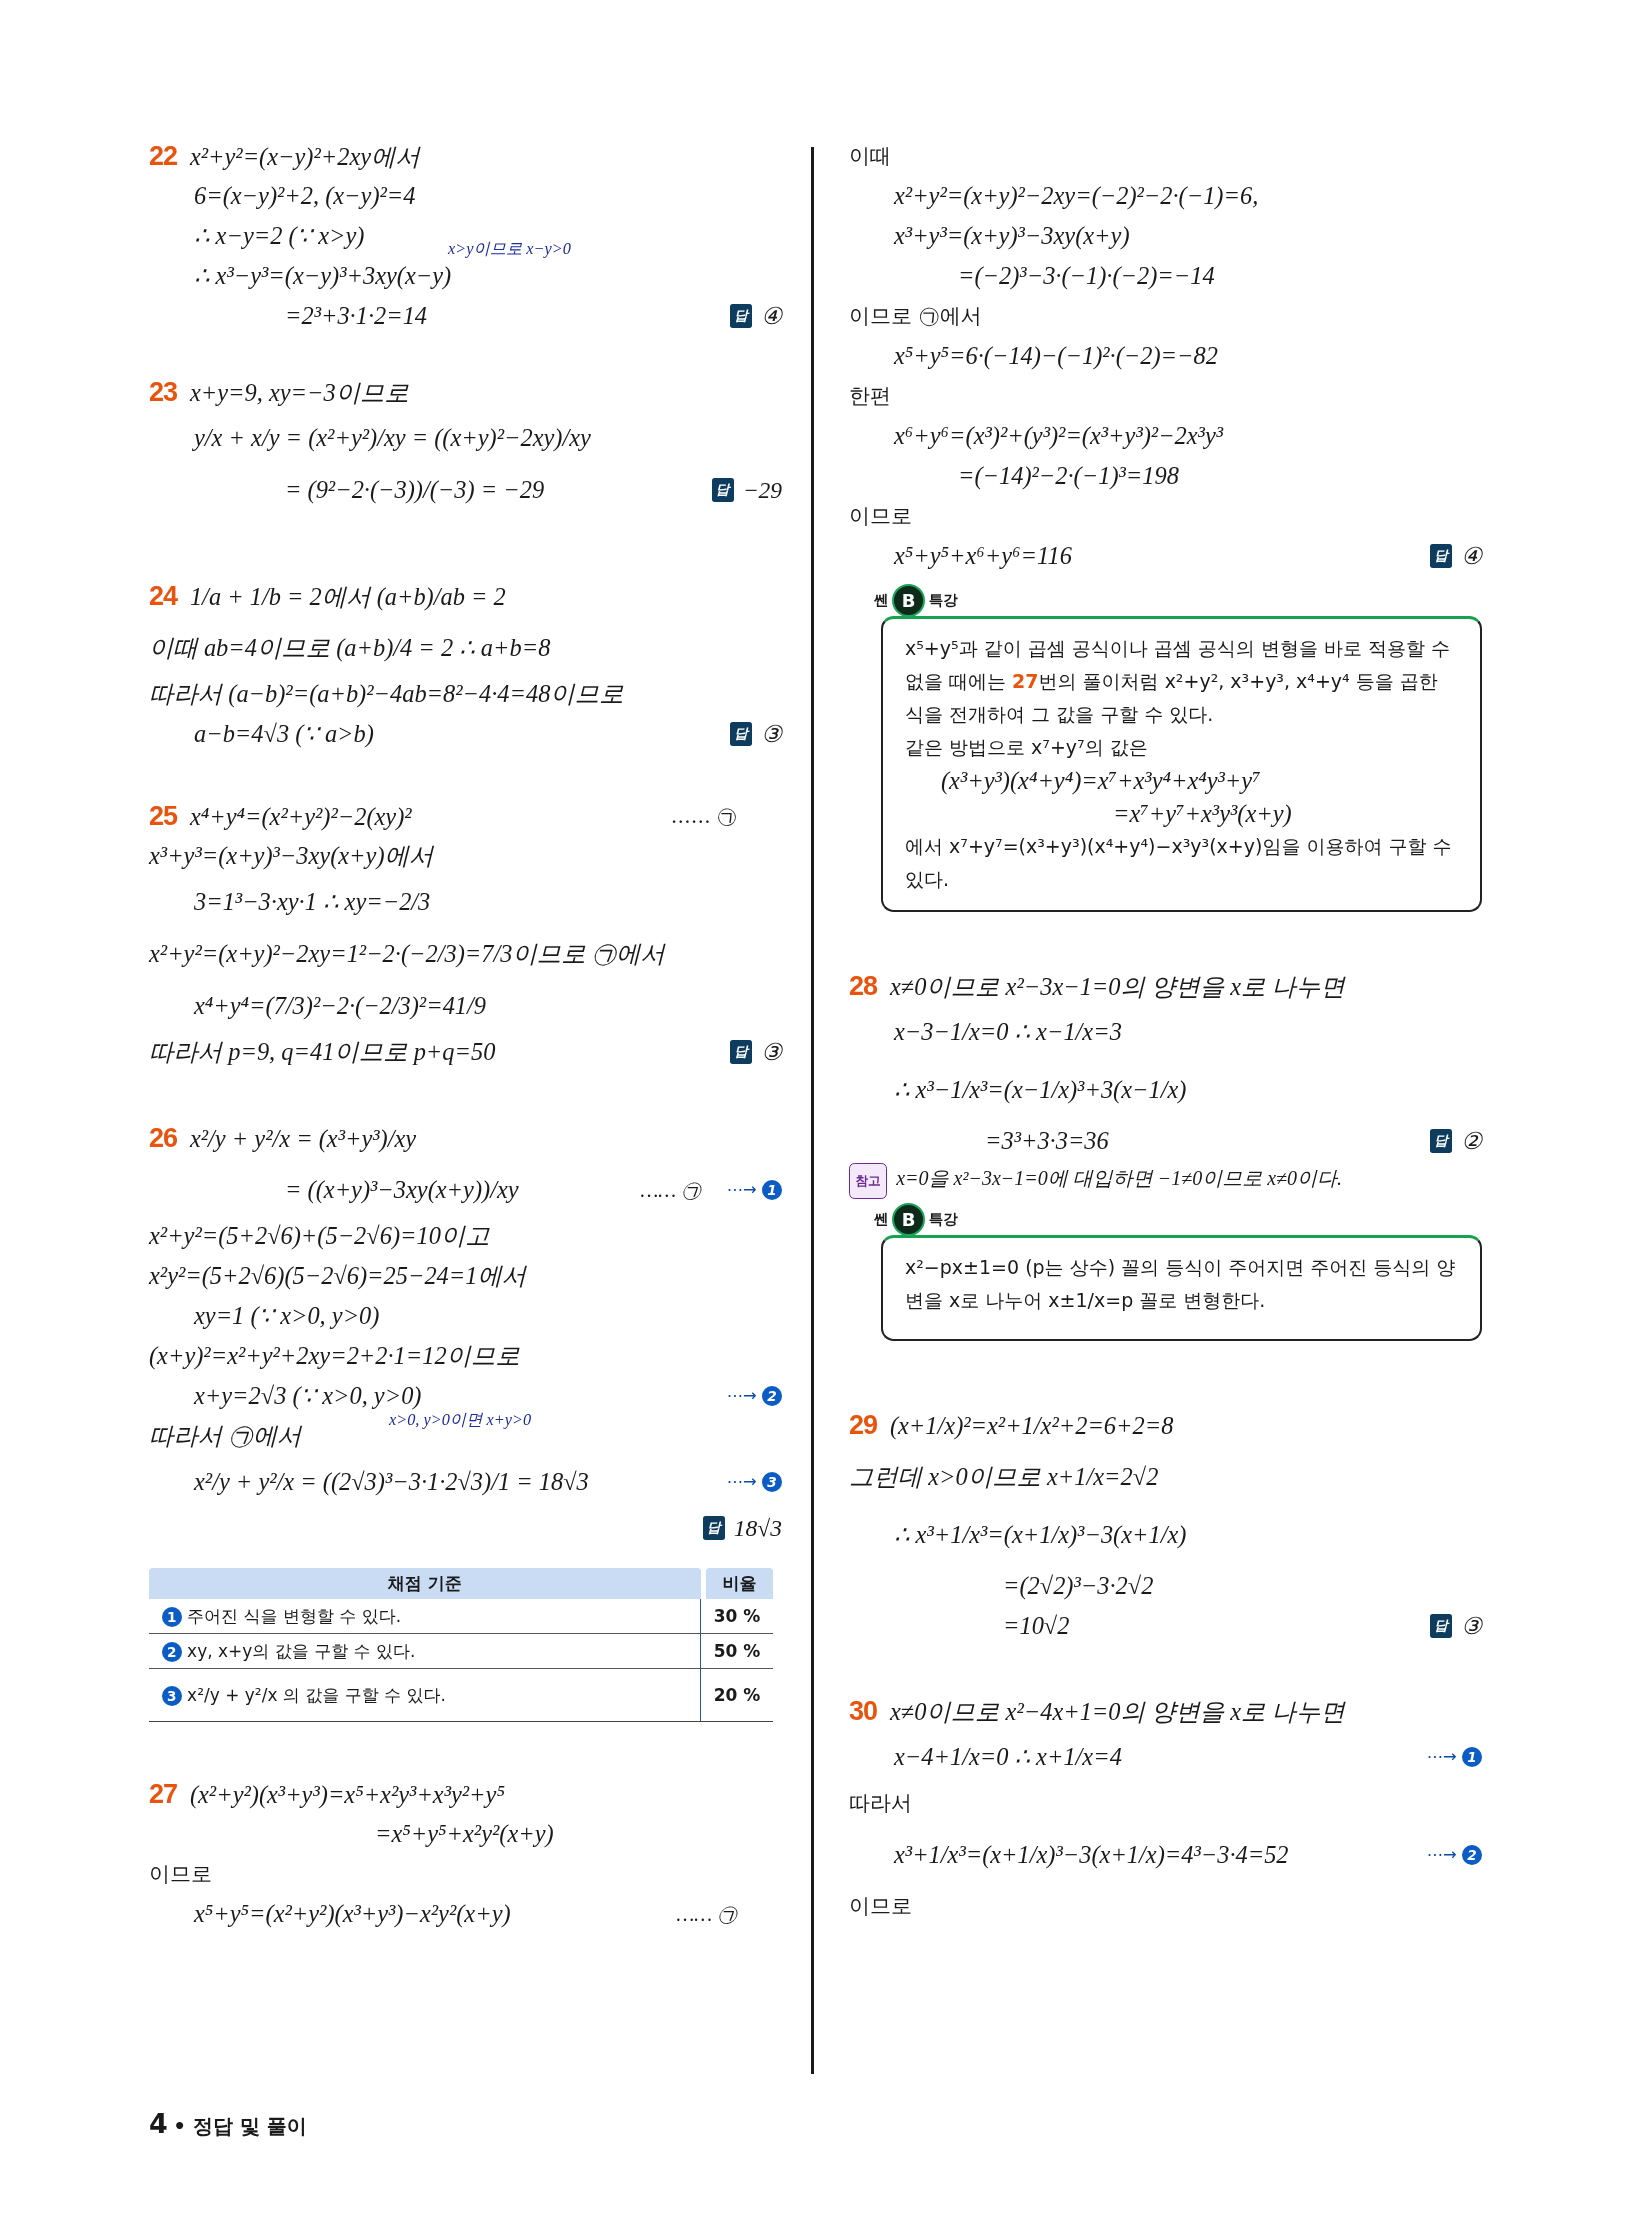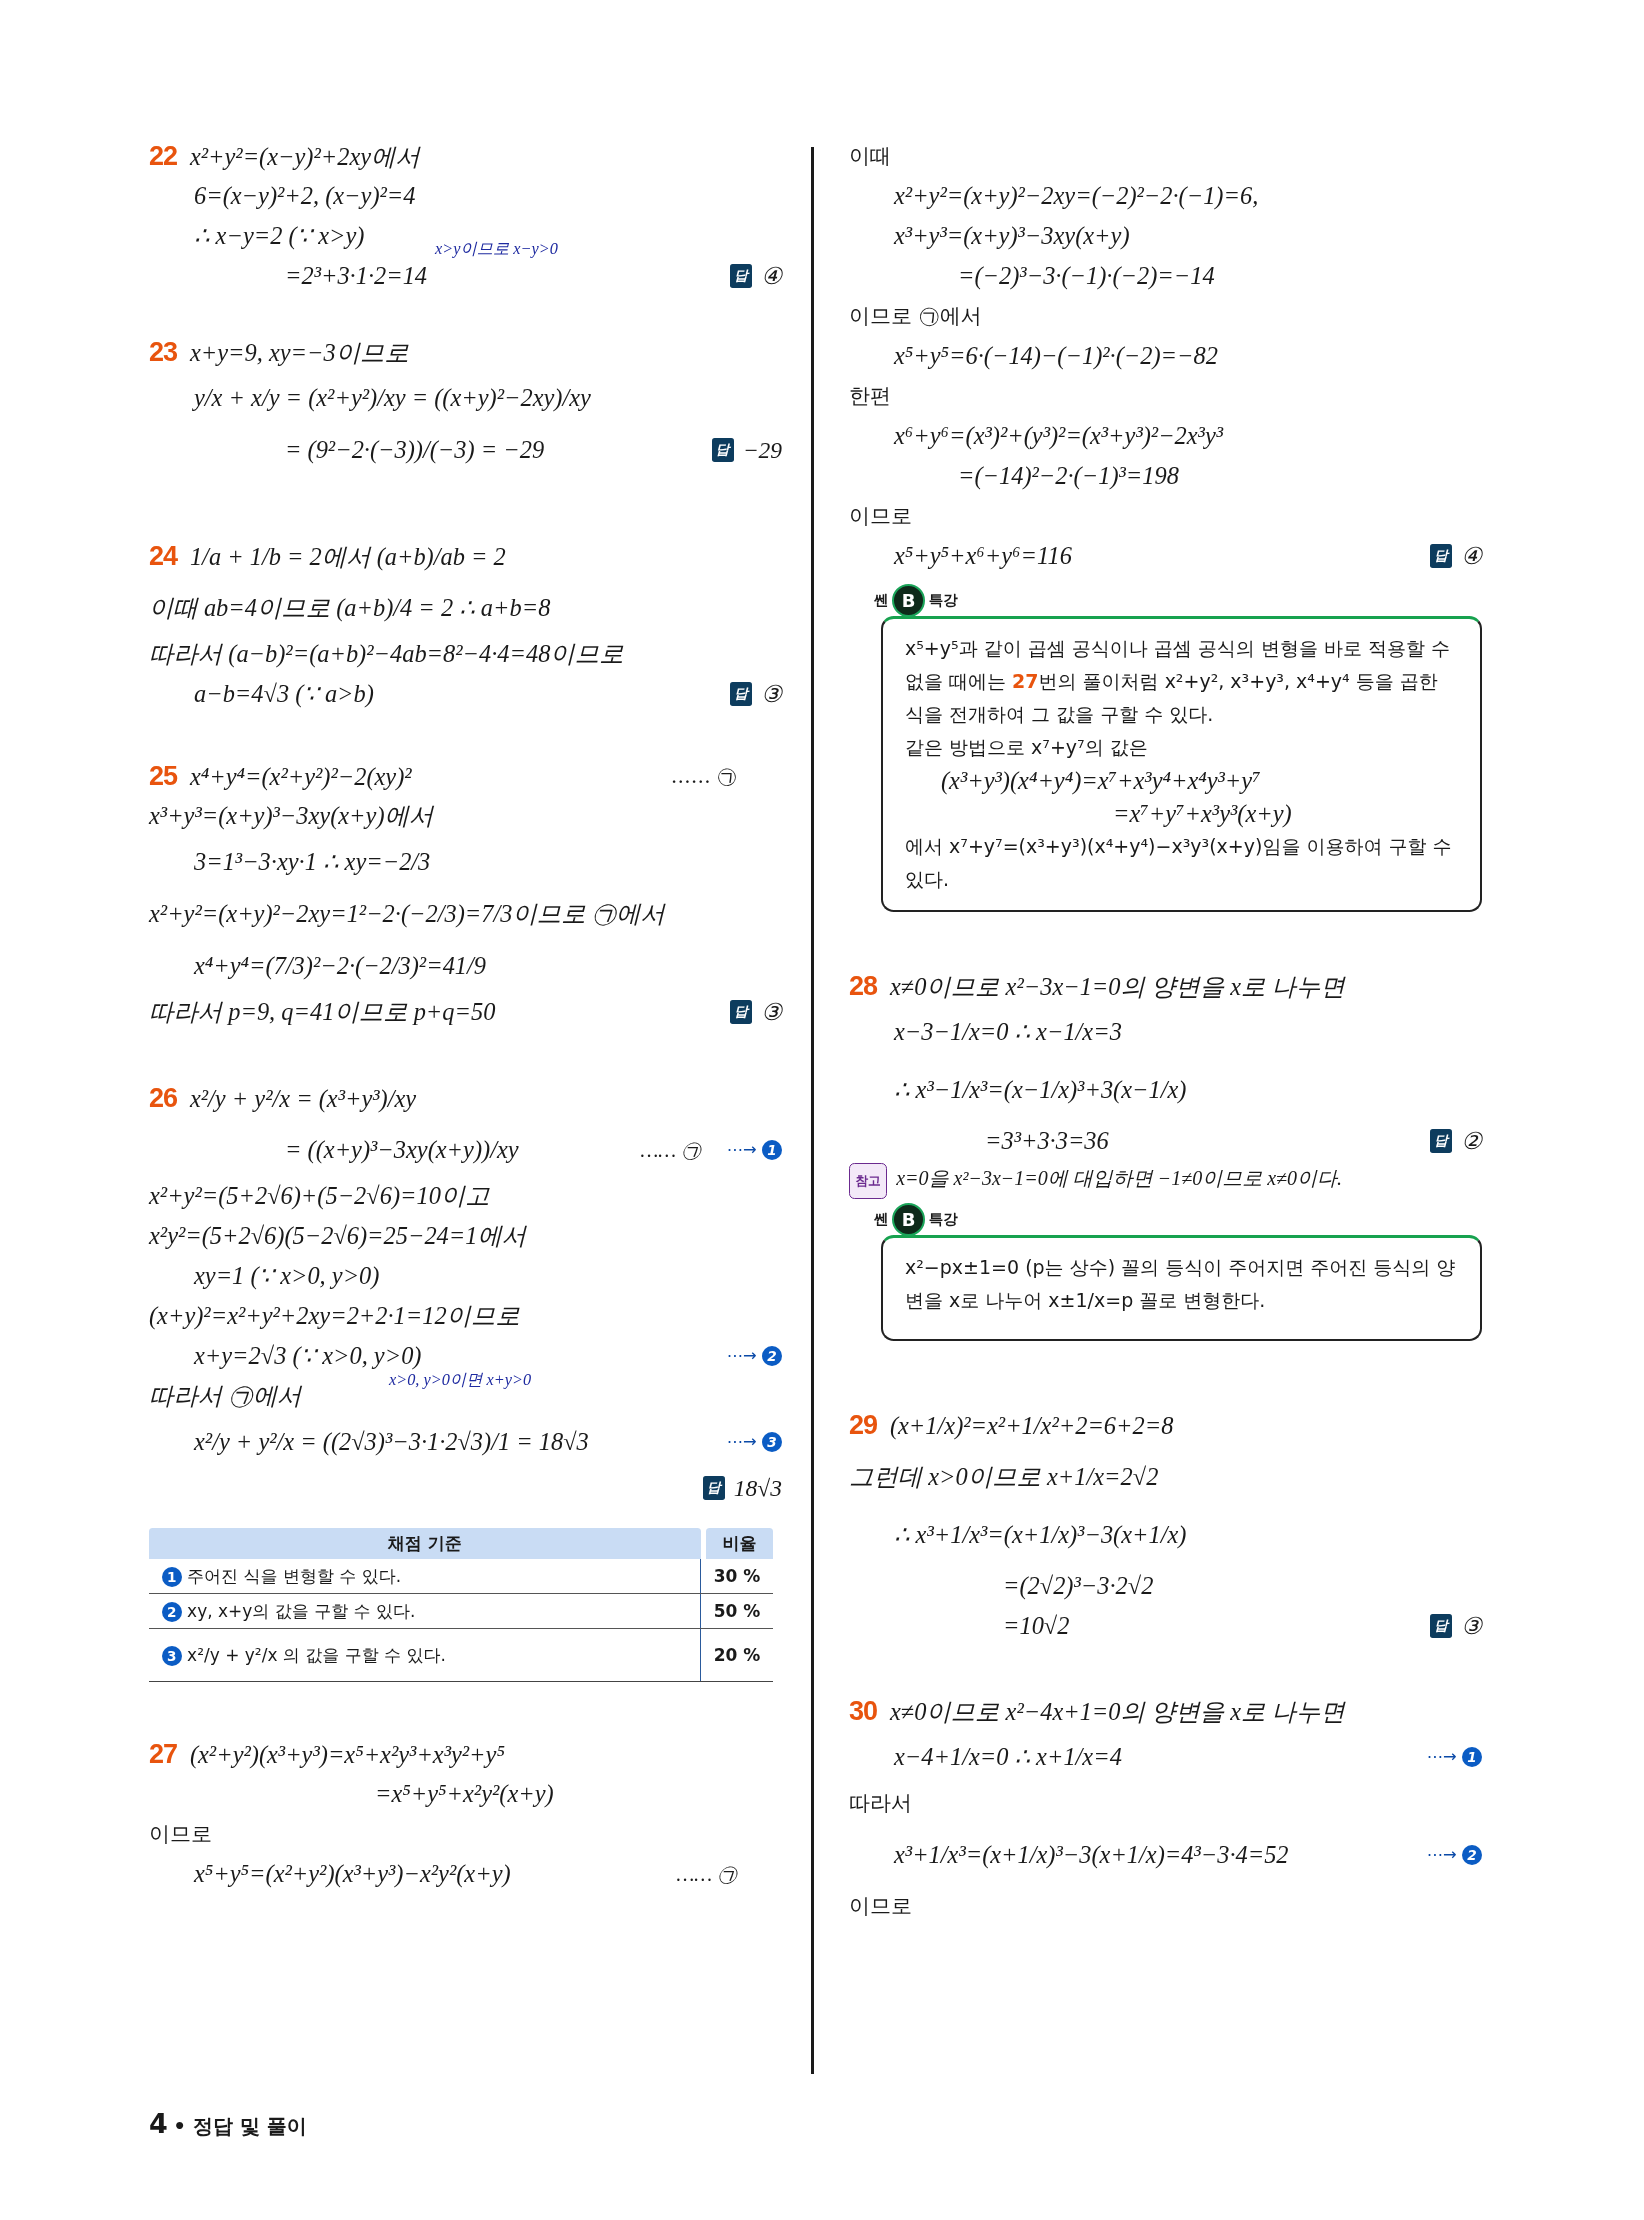--- a/index.html
+++ b/index.html
@@ -46,21 +46,22 @@
 <body>
 
 <div class="divider"></div>
 
 <div class="col" id="left">
 
   <div class="problem">
     <div class="line"><span class="pnum">22</span><span class="m">x²+y²=(x−y)²+2xy에서</span></div>
     <div class="line ind1 m">6=(x−y)²+2,      (x−y)²=4</div>
     <div class="line ind1 m"><span>∴ x−y=2 (∵ x&gt;y)</span>
-      <span class="note-blue" style="left:286px;top:12.7px;">x&gt;y이므로  x−y&gt;0</span></div>
+      <span class="note-blue" style="left:299px;top:12.7px;">x&gt;y이므로  x−y&gt;0</span></div>
+    <div class="line ind1 m">∴ x³−y³=(x−y)³+3xy(x−y)</div>
     <div class="line ind2 m"><span>=2³+3·1·2=14</span>
       <span class="ans">
           <span class="ans-badge">답</span>
           <span>④</span>
         </span></div>
   </div>
   <div class="gap"></div>
 
   <div class="problem">
     <div class="line"><span class="pnum">23</span><span class="m">x+y=9, xy=−3이므로</span></div>

